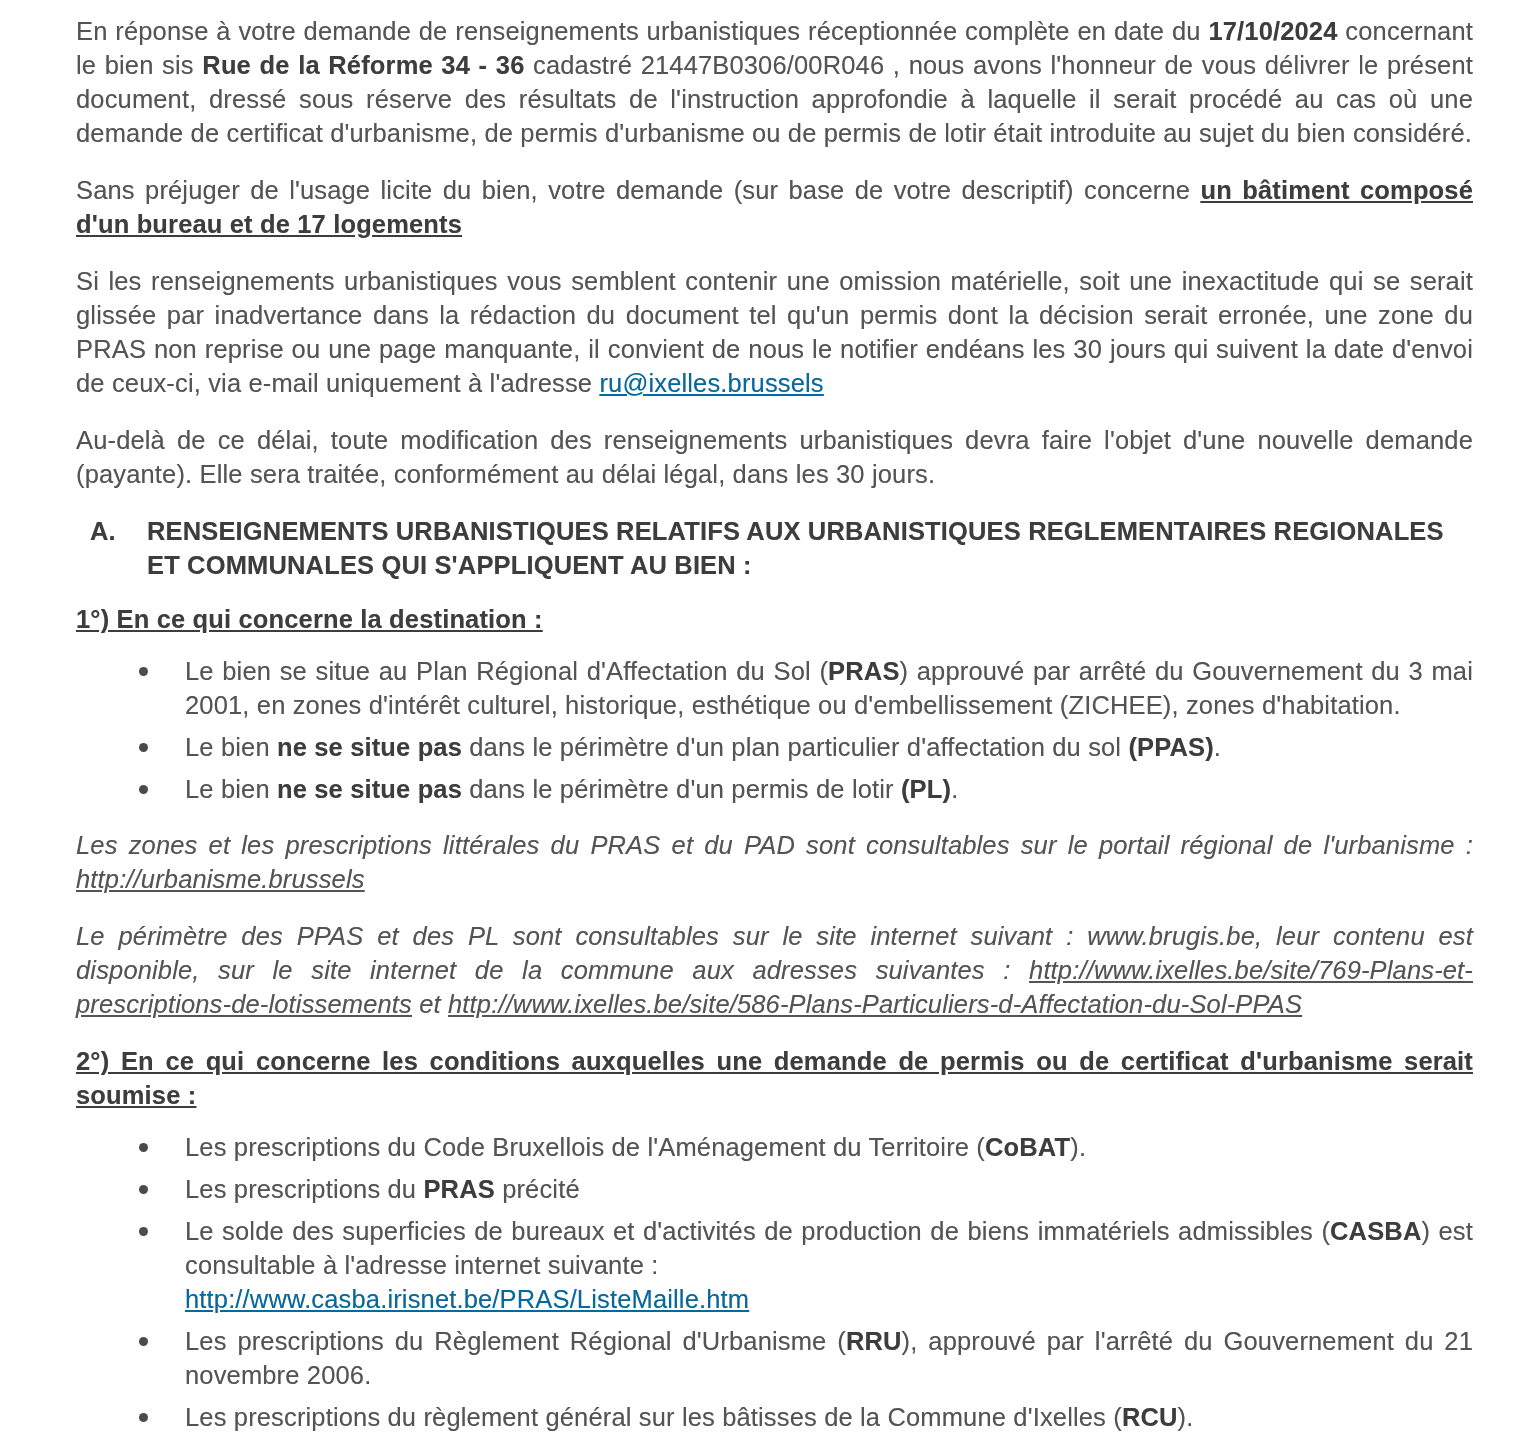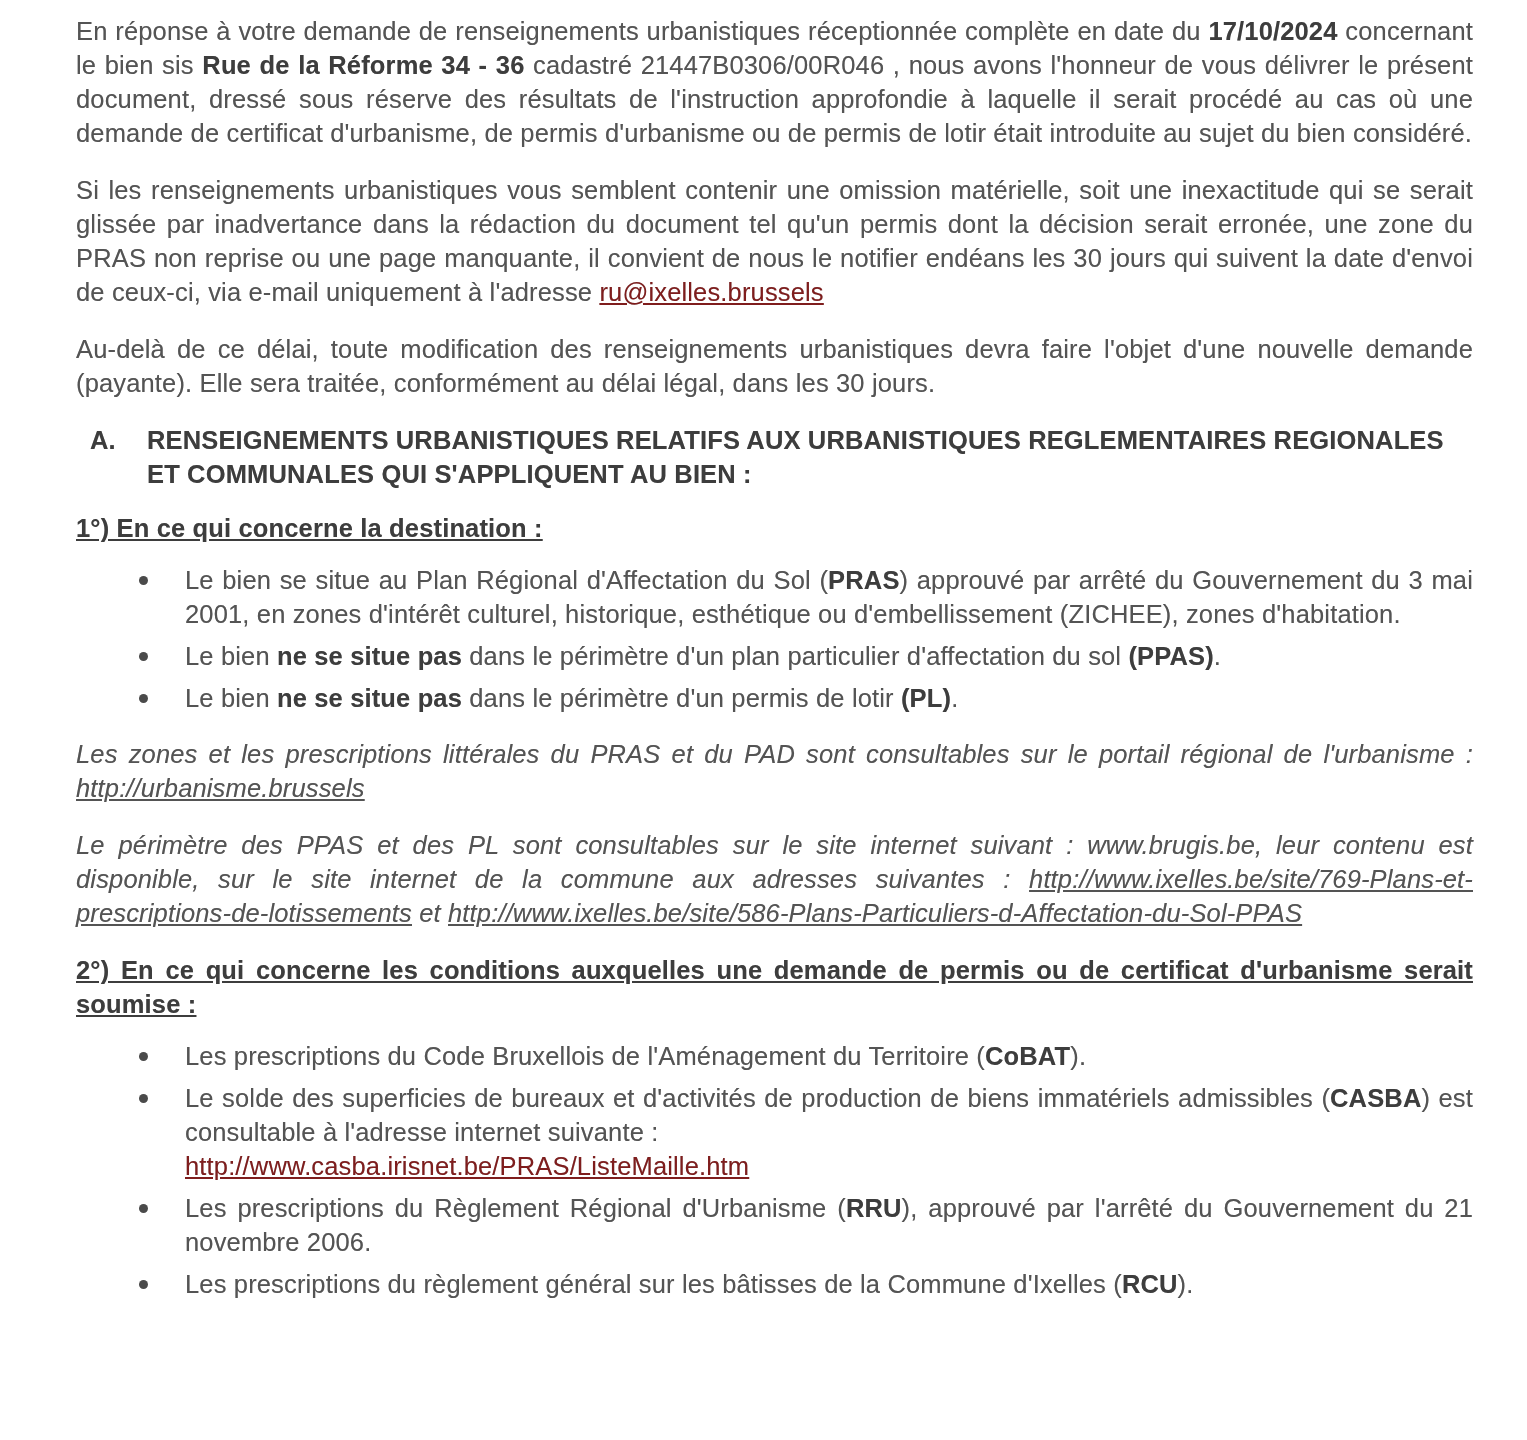--- a/index.html
+++ b/index.html
@@ -23,21 +23,21 @@
     text-shadow: 0 0 0.6px rgba(90,90,90,0.45);
   }
   p.para {
     margin: 0 0 23px 0;
     text-align: justify;
   }
   p.para.note { font-style: italic; }
   p.para.hu { margin-bottom: 18px; }
   .b { font-weight: bold; color: #3d3d3d; }
   .u { text-decoration: underline; }
-  .link { text-decoration: underline; color: #7f1d1d; cursor: pointer; }
+  .link { text-decoration: underline; color: #0369a1; cursor: pointer; }
   .note .link, .note .b { color: inherit; }
   .heading-a {
     display: flex;
     margin: 0 0 20px 0;
   }
   .heading-a .marker {
     flex: 0 0 57px;
     margin-left: 14px;
     font-weight: bold;
     color: #3d3d3d;
@@ -66,35 +66,37 @@
     border-radius: 50%;
     background: #4a4a4a;
   }
 </style>
 </head>
 <body>
 
 <div class="doc">
   <div>
       <p class="para"><span class="">En réponse à votre demande de renseignements urbanistiques réceptionnée complète en date du </span><span class="b ">17/10/2024</span><span class=""> concernant le bien sis  </span><span class="b ">Rue de la Réforme 34 - 36</span><span class=""> cadastré  21447B0306/00R046 , nous avons l'honneur de vous délivrer le présent document, dressé sous réserve des résultats de l'instruction approfondie à laquelle il serait procédé au cas où une demande de certificat d'urbanisme, de permis d'urbanisme ou de permis de lotir était introduite au sujet du bien considéré.</span></p>
+      <p class="para"><span class="">Sans préjuger de l'usage licite du bien, votre demande (sur base de votre descriptif) concerne </span><span class="b u ">un bâtiment composé d'un bureau et de 17 logements</span></p>
       <p class="para"><span class="">Si les renseignements urbanistiques vous semblent contenir une omission matérielle, soit une inexactitude qui se serait glissée par inadvertance dans la rédaction du document tel qu'un permis dont la décision serait erronée, une zone du PRAS non reprise ou une page manquante, il convient de nous le notifier endéans les 30 jours qui suivent la date d'envoi de ceux-ci, via e-mail uniquement à l'adresse </span><span class="link ">ru@ixelles.brussels</span></p>
       <p class="para"><span class="">Au-delà de ce délai, toute modification des renseignements urbanistiques devra faire l'objet d'une nouvelle demande (payante). Elle sera traitée, conformément au délai légal, dans les 30 jours.</span></p>
       <div class="heading-a">
         <span class="marker">A.</span>
         <span class="ha-text"><span class="b ">RENSEIGNEMENTS URBANISTIQUES RELATIFS AUX URBANISTIQUES REGLEMENTAIRES REGIONALES ET COMMUNALES QUI S'APPLIQUENT AU BIEN :</span></span>
       </div>
       <p class="para hu"><span class="b u ">1°) En ce qui concerne la destination :</span></p>
       <ul class="bullets">
         <li><span class="">Le bien se situe au Plan Régional d'Affectation du Sol (</span><span class="b ">PRAS</span><span class="">) approuvé par arrêté du Gouvernement du 3 mai 2001, en zones d'intérêt culturel, historique, esthétique ou d'embellissement (ZICHEE), zones d'habitation.</span></li>
         <li><span class="">Le bien </span><span class="b ">ne se situe pas</span><span class=""> dans le périmètre d'un plan particulier d'affectation du sol </span><span class="b ">(PPAS)</span><span class="">.</span></li>
         <li><span class="">Le bien </span><span class="b ">ne se situe pas</span><span class=""> dans le périmètre d'un permis de lotir </span><span class="b ">(PL)</span><span class="">.</span></li>
       </ul>
       <p class="para note"><span class="">Les zones et les prescriptions littérales du PRAS et du PAD sont consultables sur le portail régional de l'urbanisme : </span><span class="link ">http://urbanisme.brussels</span></p>
       <p class="para note"><span class="">Le périmètre des PPAS et des PL sont consultables sur le site internet suivant : www.brugis.be, leur contenu est disponible, sur le site internet de la commune aux adresses suivantes : </span><span class="link ">http://www.ixelles.be/site/769-Plans-et-prescriptions-de-lotissements</span><span class=""> et </span><span class="link ">http://www.ixelles.be/site/586-Plans-Particuliers-d-Affectation-du-Sol-PPAS</span></p>
       <p class="para hu"><span class="b u ">2°) En ce qui concerne les conditions auxquelles une demande de permis ou de certificat d'urbanisme serait soumise :</span></p>
       <ul class="bullets">
         <li><span class="">Les prescriptions du Code Bruxellois de l'Aménagement du Territoire (</span><span class="b ">CoBAT</span><span class="">).</span></li>
+        <li><span class="">Les prescriptions du </span><span class="b ">PRAS</span><span class=""> précité</span></li>
         <li><span class="">Le solde des superficies de bureaux et d'activités de production de biens immatériels admissibles (</span><span class="b ">CASBA</span><span class="">) est consultable à l'adresse internet suivante :</span><br><span class="link ">http://www.casba.irisnet.be/PRAS/ListeMaille.htm</span></li>
         <li><span class="">Les prescriptions du Règlement Régional d'Urbanisme (</span><span class="b ">RRU</span><span class="">), approuvé par l'arrêté du Gouvernement du 21 novembre 2006.</span></li>
         <li><span class="">Les prescriptions du règlement général sur les bâtisses de la Commune d'Ixelles (</span><span class="b ">RCU</span><span class="">).</span></li>
       </ul>
     </div>
 </div>
 
 </body></html>

